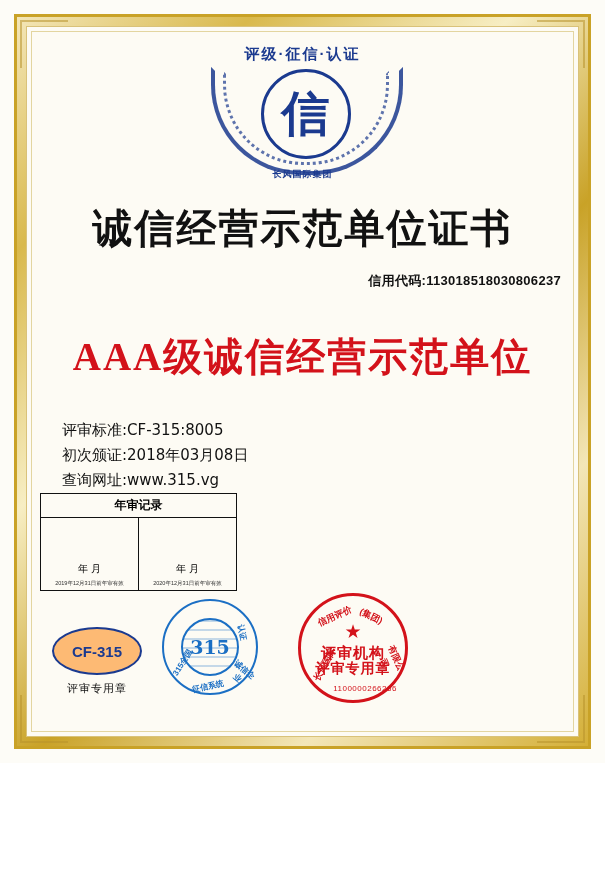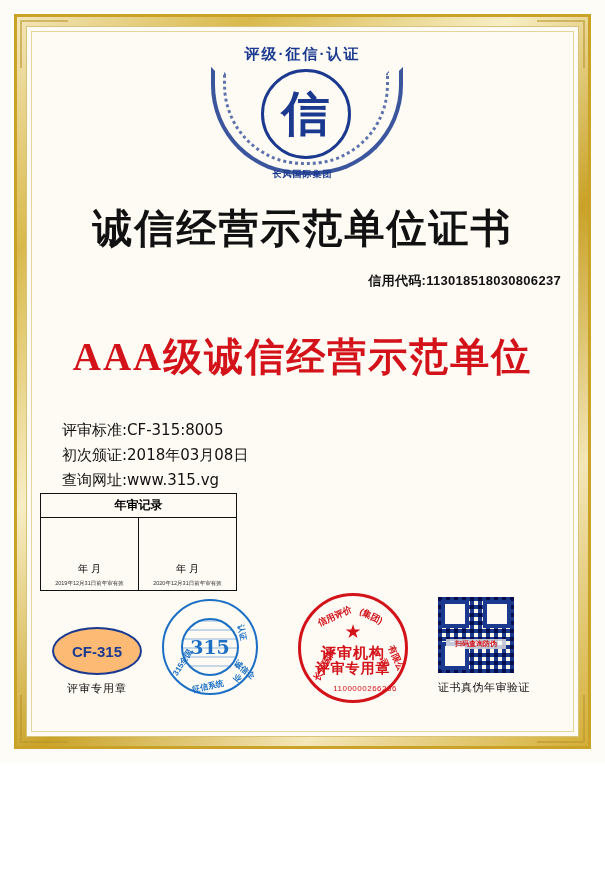--- a/index.html
+++ b/index.html
@@ -509,24 +509,17 @@
             <span style="left:58px; top:14px; transform:rotate(26deg);">(集团)</span>
             <span style="left:74px; top:52px; transform:rotate(66deg);">有限公司</span>
           </div>
           <div class="red-star">★</div>
           <div class="red-mid">评审机构</div>
           <div class="red-mid2">评审专用章</div>
           <div class="red-bottom">1100000266266</div>
         </div>
       </div>
 
-      <div class="seal" style="left: 398px; top: 6px;">
-        <div class="qr">
-          <div class="qr-bl"></div>
-          <div class="qr-overlay">扫码查询防伪</div>
-        </div>
-        <div class="qr-caption">证书真伪年审验证</div>
-      </div>
 
     </div>
 
   </div>
 </div>
 
 </body></html>

